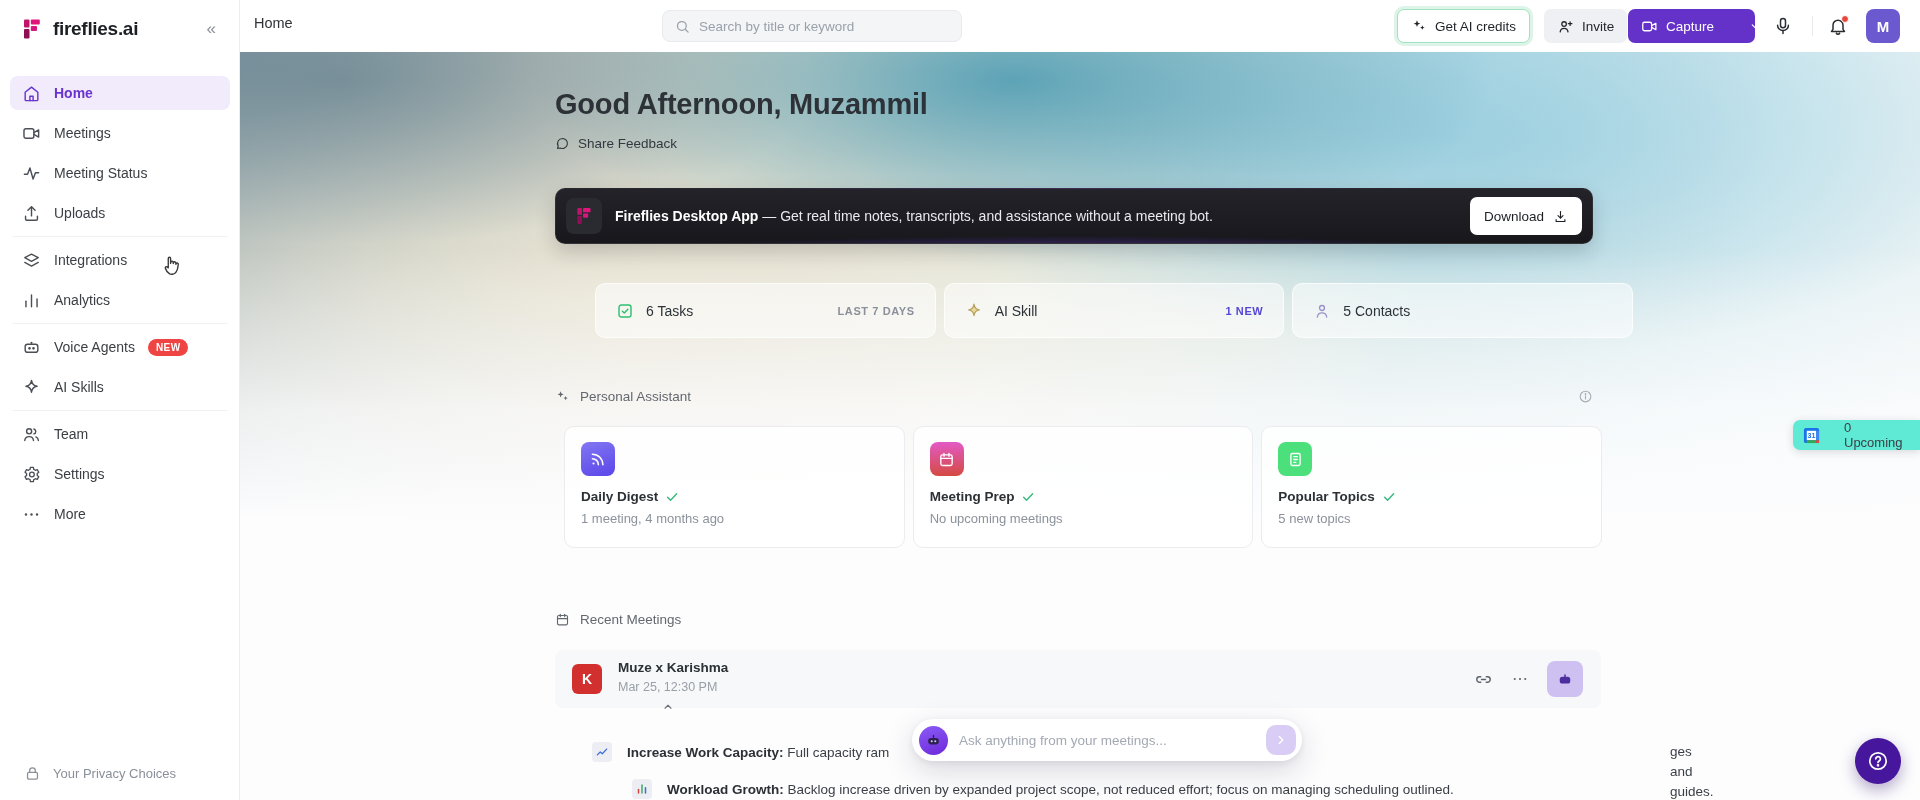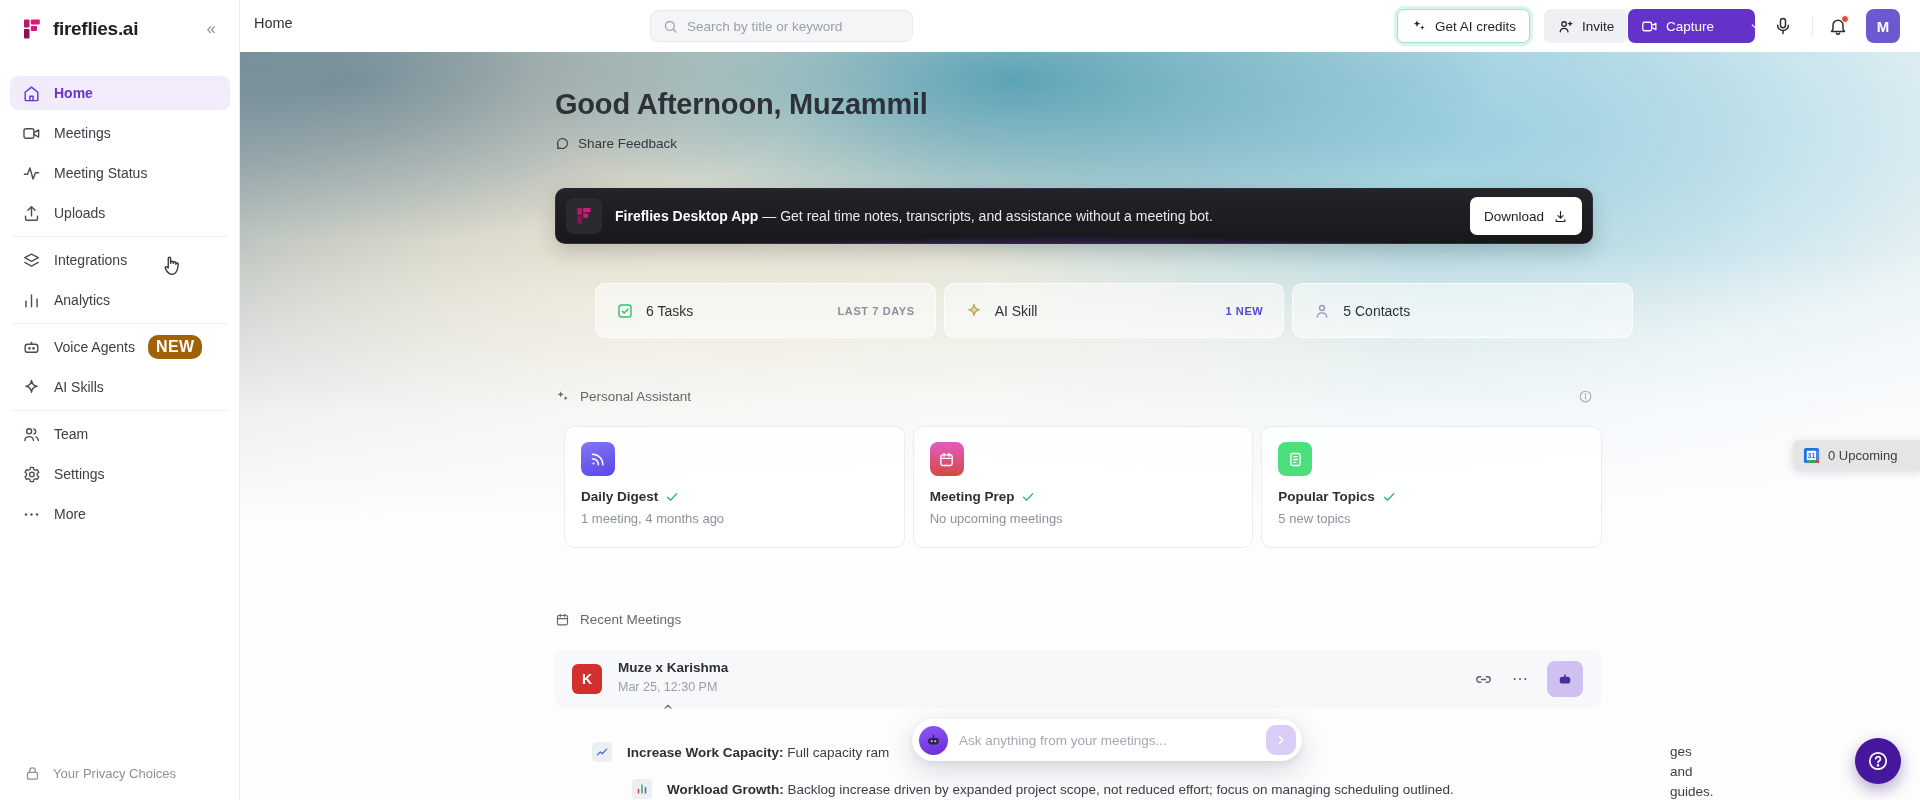--- a/index.html
+++ b/index.html
@@ -14,28 +14,28 @@
   .logo-text { font-size:19px; font-weight:700; color:#1c1f24; letter-spacing:-0.3px; flex:1; }
   .collapse-btn { color:#8a9099; font-size:17px; cursor:pointer; padding-right:8px; }
   .nav { position:absolute; left:10px; top:76px; width:220px; }
   .nav-item { display:flex; align-items:center; gap:13px; height:34px; margin-bottom:6px; padding:0 12px; border-radius:8px; color:#3b4046; cursor:pointer; }
   .nav-item .nav-ic { color:#4a4f57; width:19px; height:19px; }
   .nav-item .nav-label { font-size:14px; font-weight:500; }
   .nav-item.active { background:#f1ebfb; color:#6a35cc; }
   .nav-item.active .nav-ic { color:#6a35cc; }
   .nav-item.active .nav-label { font-weight:700; }
   .nav-sep { border-top:1px solid #f1f1f4; margin:6px 2px; }
-  .badge-new { background:#a16207; color:#fff; font-size:16px; font-weight:700; letter-spacing:.4px; padding:3px 8px; border-radius:10px; }
+  .badge-new { background:#ef4444; color:#fff; font-size:10px; font-weight:700; letter-spacing:.4px; padding:3px 8px; border-radius:10px; }
   .privacy { position:absolute; left:24px; bottom:18px; display:flex; align-items:center; gap:12px; color:#8a9099; }
   .privacy span { font-size:13px; }
 
   
   .topbar { position:absolute; left:240px; top:0; width:1680px; height:52px; background:#fff; z-index:25; }
   .page-title { position:absolute; left:14px; top:15px; font-size:14.5px; font-weight:500; color:#2f3338; }
-  .search { position:absolute; left:410px; top:10px; width:263px; height:32px; background:#f4f5f7; border:1px solid #e8eaee; border-radius:8px; display:flex; align-items:center; gap:9px; padding:0 12px; color:#9aa1ab; }
+  .search { position:absolute; left:422px; top:10px; width:300px; height:32px; background:#f4f5f7; border:1px solid #e8eaee; border-radius:8px; display:flex; align-items:center; gap:9px; padding:0 12px; color:#9aa1ab; }
   .search input { border:0; outline:0; background:transparent; font-family:inherit; font-size:13.5px; color:#3b4046; width:100%; }
   .search input::placeholder { color:#9aa1ab; }
   .tb-btn { position:absolute; top:9px; height:34px; display:flex; align-items:center; gap:8px; border-radius:7px; font-size:13.5px; font-weight:500; cursor:pointer; }
   .btn-credits { left:1157px; padding:0 13px; background:#fff; border:1px solid #9fe3c0; box-shadow:0 0 0 3px #ddf4e8; color:#1f2329; }
   .btn-invite { left:1304px; padding:0 13px; background:#eef0f3; color:#23272d; }
   .btn-capture { left:1388px; width:127px; padding:0 0 0 13px; background:#6432c8; color:#fff; }
   .btn-capture .cap-sep { width:1px; height:20px; background:rgba(255,255,255,.3); margin-left:10px; }
   .btn-capture .cap-chev { padding:0 9px; }
   .icon-btn { position:absolute; top:8px; width:36px; height:36px; display:flex; align-items:center; justify-content:center; color:#2a2e33; cursor:pointer; }
   .mic-btn { left:1525px; }
@@ -81,21 +81,21 @@
   .pa-title { font-size:13.5px; flex:1; }
   .pa-cards { position:absolute; left:324px; top:374px; width:1038px; height:122px; display:grid; grid-template-columns:1fr 1fr 1fr; gap:8px; }
   .pa-card { background:rgba(255,255,255,.82); border:1px solid #ececf0; border-radius:10px; padding:15px 16px; cursor:pointer; }
   .pa-ic { width:34px; height:34px; border-radius:8px; display:flex; align-items:center; justify-content:center; color:#fff; }
   .pa-ic.digest { background:linear-gradient(160deg,#8377f3,#5a46e8); }
   .pa-ic.prep { background:linear-gradient(180deg,#e35ac6,#d44a41); }
   .pa-ic.topics { background:#4be07c; }
   .pa-card-title { margin-top:13px; display:flex; align-items:center; gap:7px; font-size:13.5px; font-weight:600; color:#2c3136; }
   .pa-card-sub { margin-top:7px; font-size:13px; color:#8b929b; }
 
-  .upcoming { position:absolute; left:1553px; top:388px; width:127px; height:30px; background:#e5e5e5; border-radius:7px 0 0 7px; box-shadow:0 2px 8px rgba(40,40,60,.16); display:flex; align-items:center; gap:8px; padding:0 10px; cursor:pointer; }
+  .upcoming { position:absolute; left:1553px; top:368px; width:127px; height:30px; background:#5eead4; border-radius:7px 0 0 7px; box-shadow:0 2px 8px rgba(40,40,60,.16); display:flex; align-items:center; gap:24px; padding:0 10px; cursor:pointer; }
   .upcoming span { font-size:13px; color:#3b4046; }
 
   .recent-head { position:absolute; left:315px; top:560px; display:flex; align-items:center; gap:10px; color:#63686f; }
   .recent-head span { font-size:13.5px; }
   .meeting-row { position:absolute; left:315px; top:598px; width:1046px; height:58px; background:#f7f8f9; border-radius:8px; cursor:pointer; }
   .m-avatar { position:absolute; left:17px; top:14px; width:30px; height:30px; background:#d22f2f; border-radius:6px; color:#fff; font-size:14px; font-weight:600; display:flex; align-items:center; justify-content:center; }
   .m-title { position:absolute; left:63px; top:10px; font-size:13.5px; font-weight:600; color:#2c3136; }
   .m-date { position:absolute; left:63px; top:30px; display:flex; align-items:center; gap:7px; font-size:12.5px; color:#9aa0a8;flex-direction:column; }
   .m-actions { position:absolute; right:18px; top:11px; display:flex; align-items:center; gap:18px; }
   .m-link, .m-more { color:#5d636b; cursor:pointer; }

